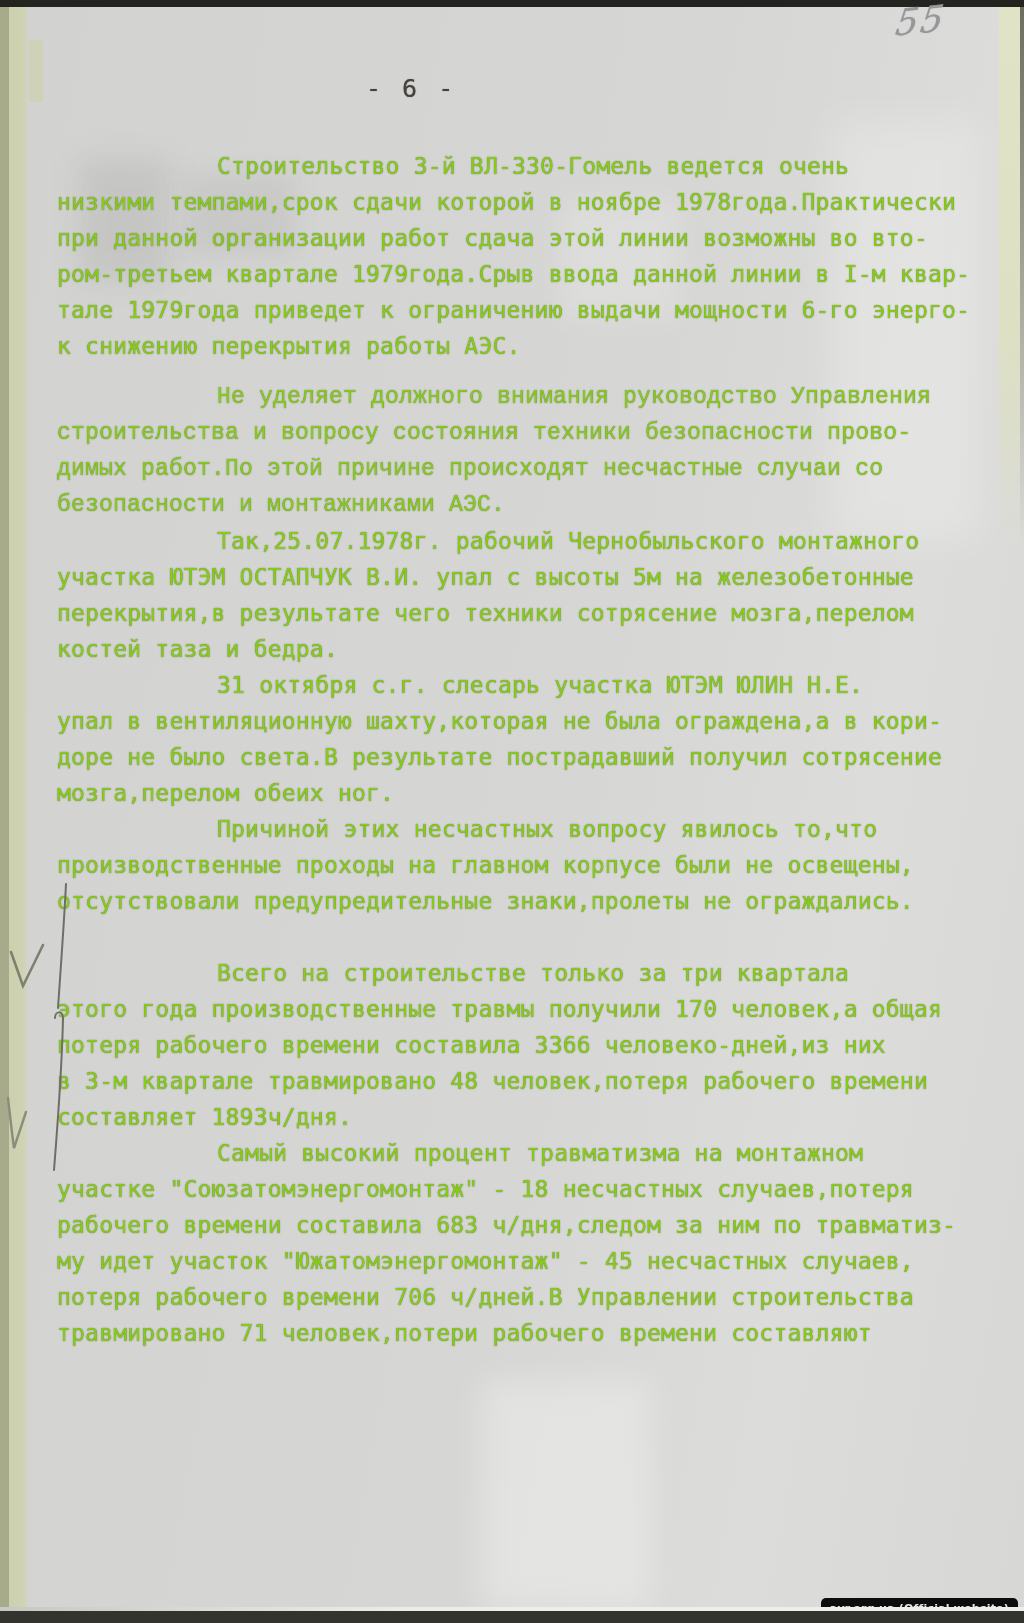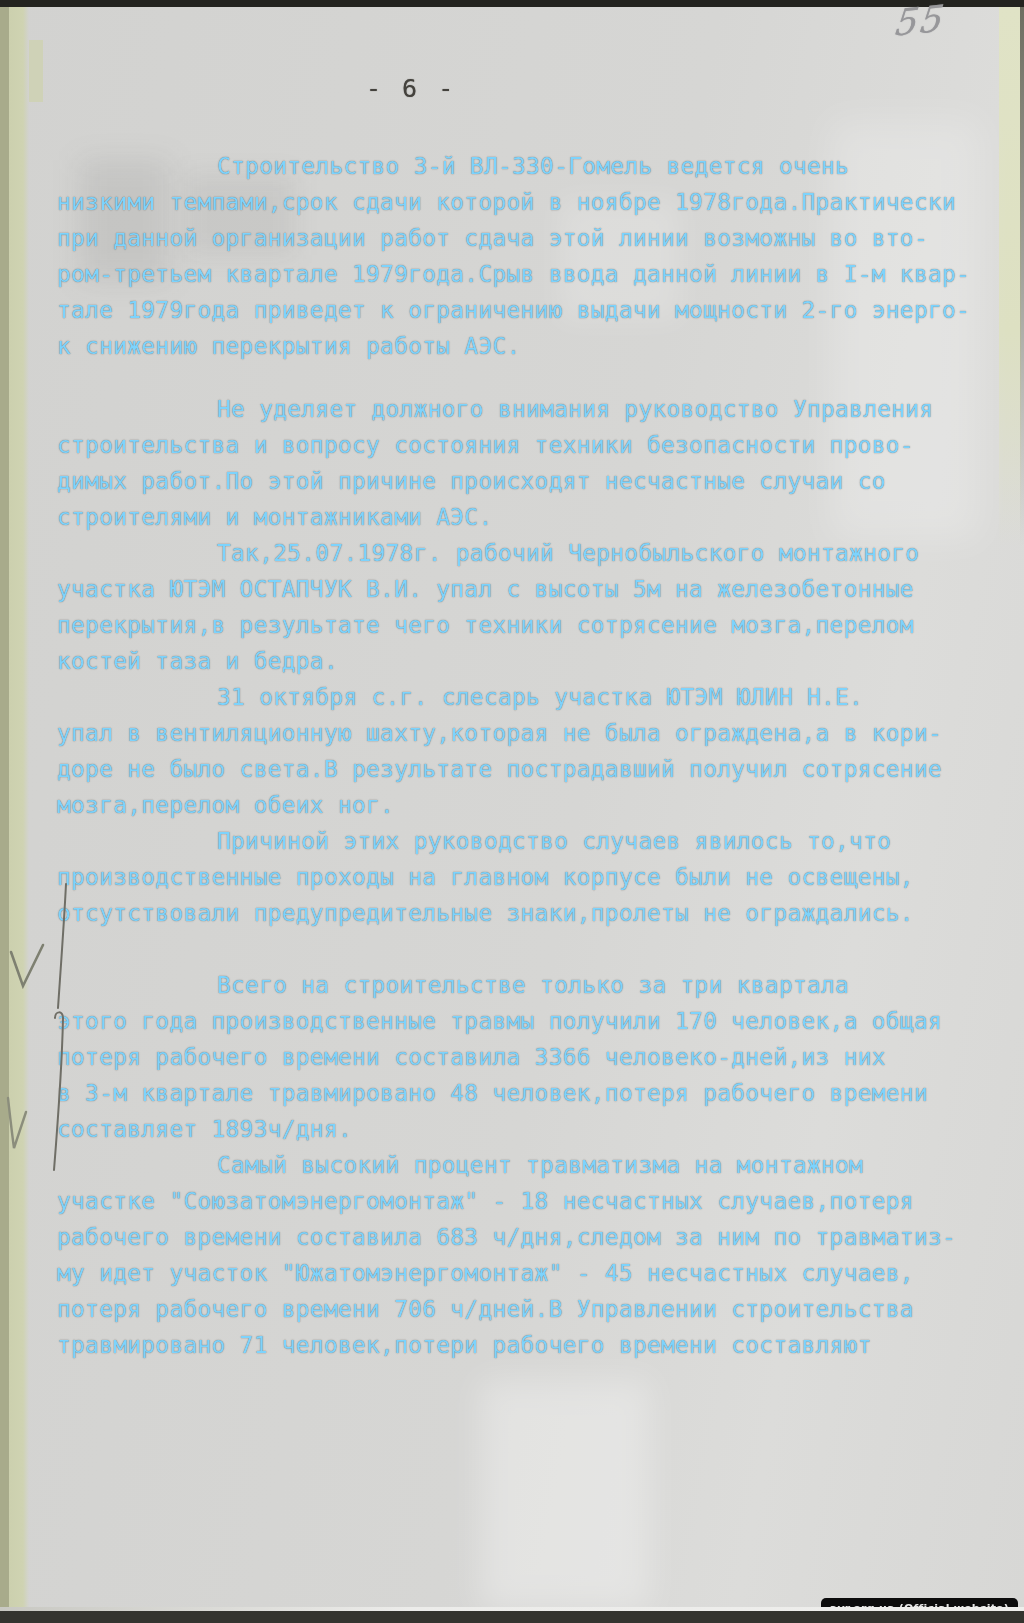--- a/index.html
+++ b/index.html
@@ -44,24 +44,24 @@
 
   
   .header-num {
     position:absolute; left:366px; top:74px;
     font-size:25px; letter-spacing:3px; color:#44423d;
     text-shadow:0 0 1px rgba(62,60,55,.75);
   }
   .typed {
     position:absolute; left:57px; top:148px; width:910px;
     font-size:23px; line-height:36px; letter-spacing:.2px;
-    color:#7dd3fc; text-shadow:0 0 1.2px rgba(62,60,55,.8);
+    color:#84cc16; text-shadow:0 0 1.2px rgba(62,60,55,.8);
   }
   .p { margin:0; }
-  .p.gap-a { margin-top:27px; }
+  .p.gap-a { margin-top:15px;font-family:Liberation Mono, monospace; }
   .p.gap-b { margin-top:36px; }
   .line { white-space:pre; }
   .p .line.first { padding-left:160px; }
 
   
   .mark { position:absolute; }
   .mark svg { display:block; }
 
   
   .watermark {
@@ -93,43 +93,43 @@
   <div class="hand-num">55</div>
 
   <div class="header-num">- 6 -</div>
 
   <div class="typed">
     <div class="p">
       <div class="line first">Строительство 3-й ВЛ-330-Гомель ведется очень</div>
       <div class="line">низкими темпами,срок сдачи которой в ноябре 1978года.Практически</div>
       <div class="line">при данной организации работ сдача этой линии возможны во вто-</div>
       <div class="line">ром-третьем квартале 1979года.Срыв ввода данной линии в I-м квар-</div>
-      <div class="line">тале 1979года приведет к ограничению выдачи мощности 2-го энерго-</div>
+      <div class="line">тале 1979года приведет к ограничению выдачи мощности 6-го энерго-</div>
       <div class="line">к снижению перекрытия работы АЭС.</div>
     </div>
     <div class="p gap-a">
       <div class="line first">Не уделяет должного внимания руководство Управления</div>
       <div class="line">строительства и вопросу состояния техники безопасности прово-</div>
       <div class="line">димых работ.По этой причине происходят несчастные случаи со</div>
-      <div class="line">строителями и монтажниками АЭС.</div>
+      <div class="line">безопасности и монтажниками АЭС.</div>
     </div>
     <div class="p">
       <div class="line first">Так,25.07.1978г. рабочий Чернобыльского монтажного</div>
       <div class="line">участка ЮТЭМ ОСТАПЧУК В.И. упал с высоты 5м на железобетонные</div>
       <div class="line">перекрытия,в результате чего техники сотрясение мозга,перелом</div>
       <div class="line">костей таза и бедра.</div>
     </div>
     <div class="p">
       <div class="line first">31 октября с.г. слесарь участка ЮТЭМ ЮЛИН Н.Е.</div>
       <div class="line">упал в вентиляционную шахту,которая не была ограждена,а в кори-</div>
       <div class="line">доре не было света.В результате пострадавший получил сотрясение</div>
       <div class="line">мозга,перелом обеих ног.</div>
     </div>
     <div class="p">
-      <div class="line first">Причиной этих руководство случаев явилось то,что</div>
+      <div class="line first">Причиной этих несчастных вопросу явилось то,что</div>
       <div class="line">производственные проходы на главном корпусе были не освещены,</div>
       <div class="line">отсутствовали предупредительные знаки,пролеты не ограждались.</div>
     </div>
     <div class="p gap-b">
       <div class="line first">Всего на строительстве только за три квартала</div>
       <div class="line">этого года производственные травмы получили 170 человек,а общая</div>
       <div class="line">потеря рабочего времени составила 3366 человеко-дней,из них</div>
       <div class="line">в 3-м квартале травмировано 48 человек,потеря рабочего времени</div>
       <div class="line">составляет 1893ч/дня.</div>
     </div>

